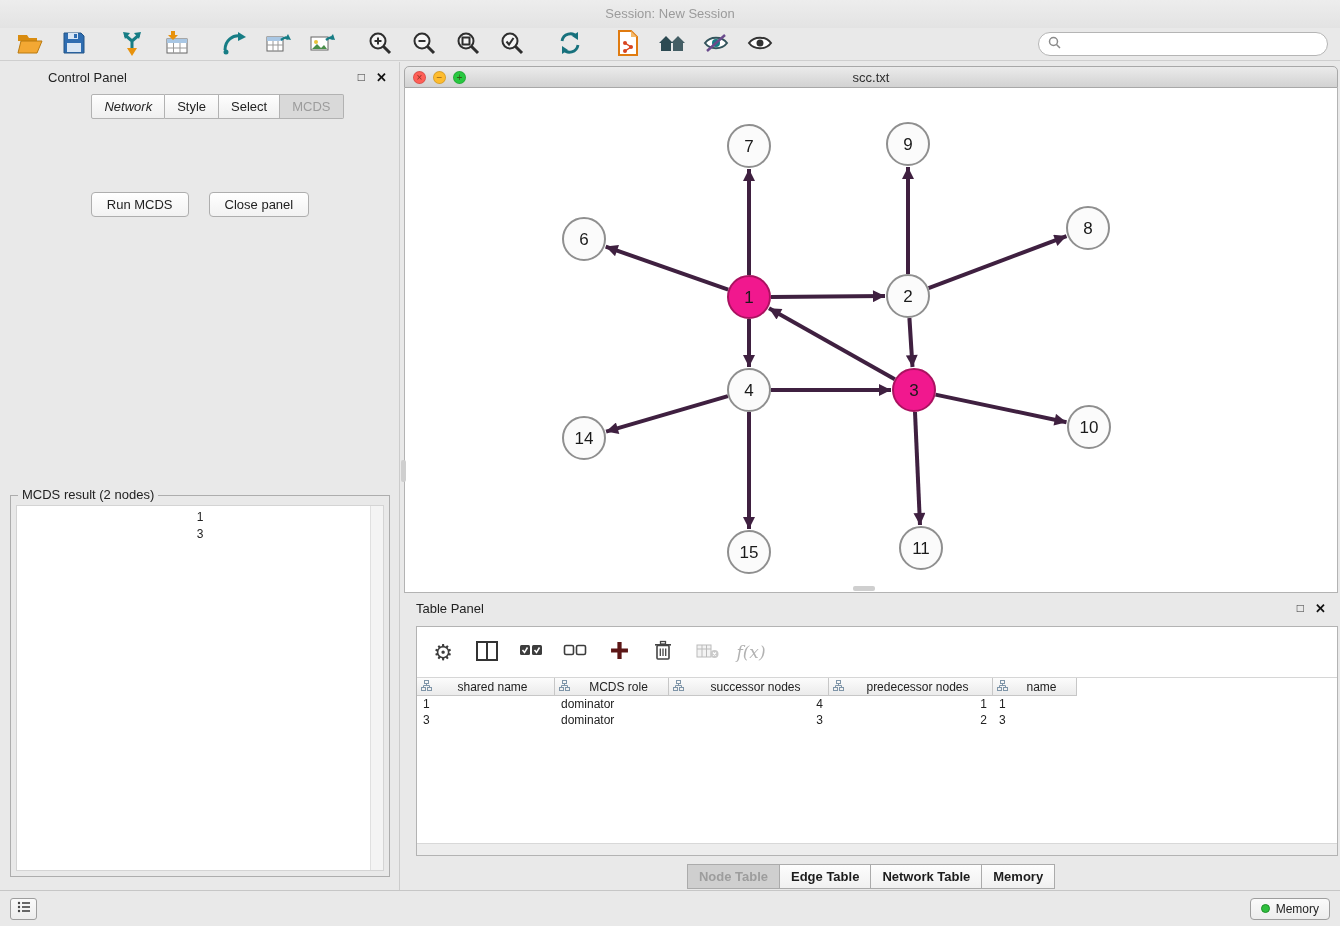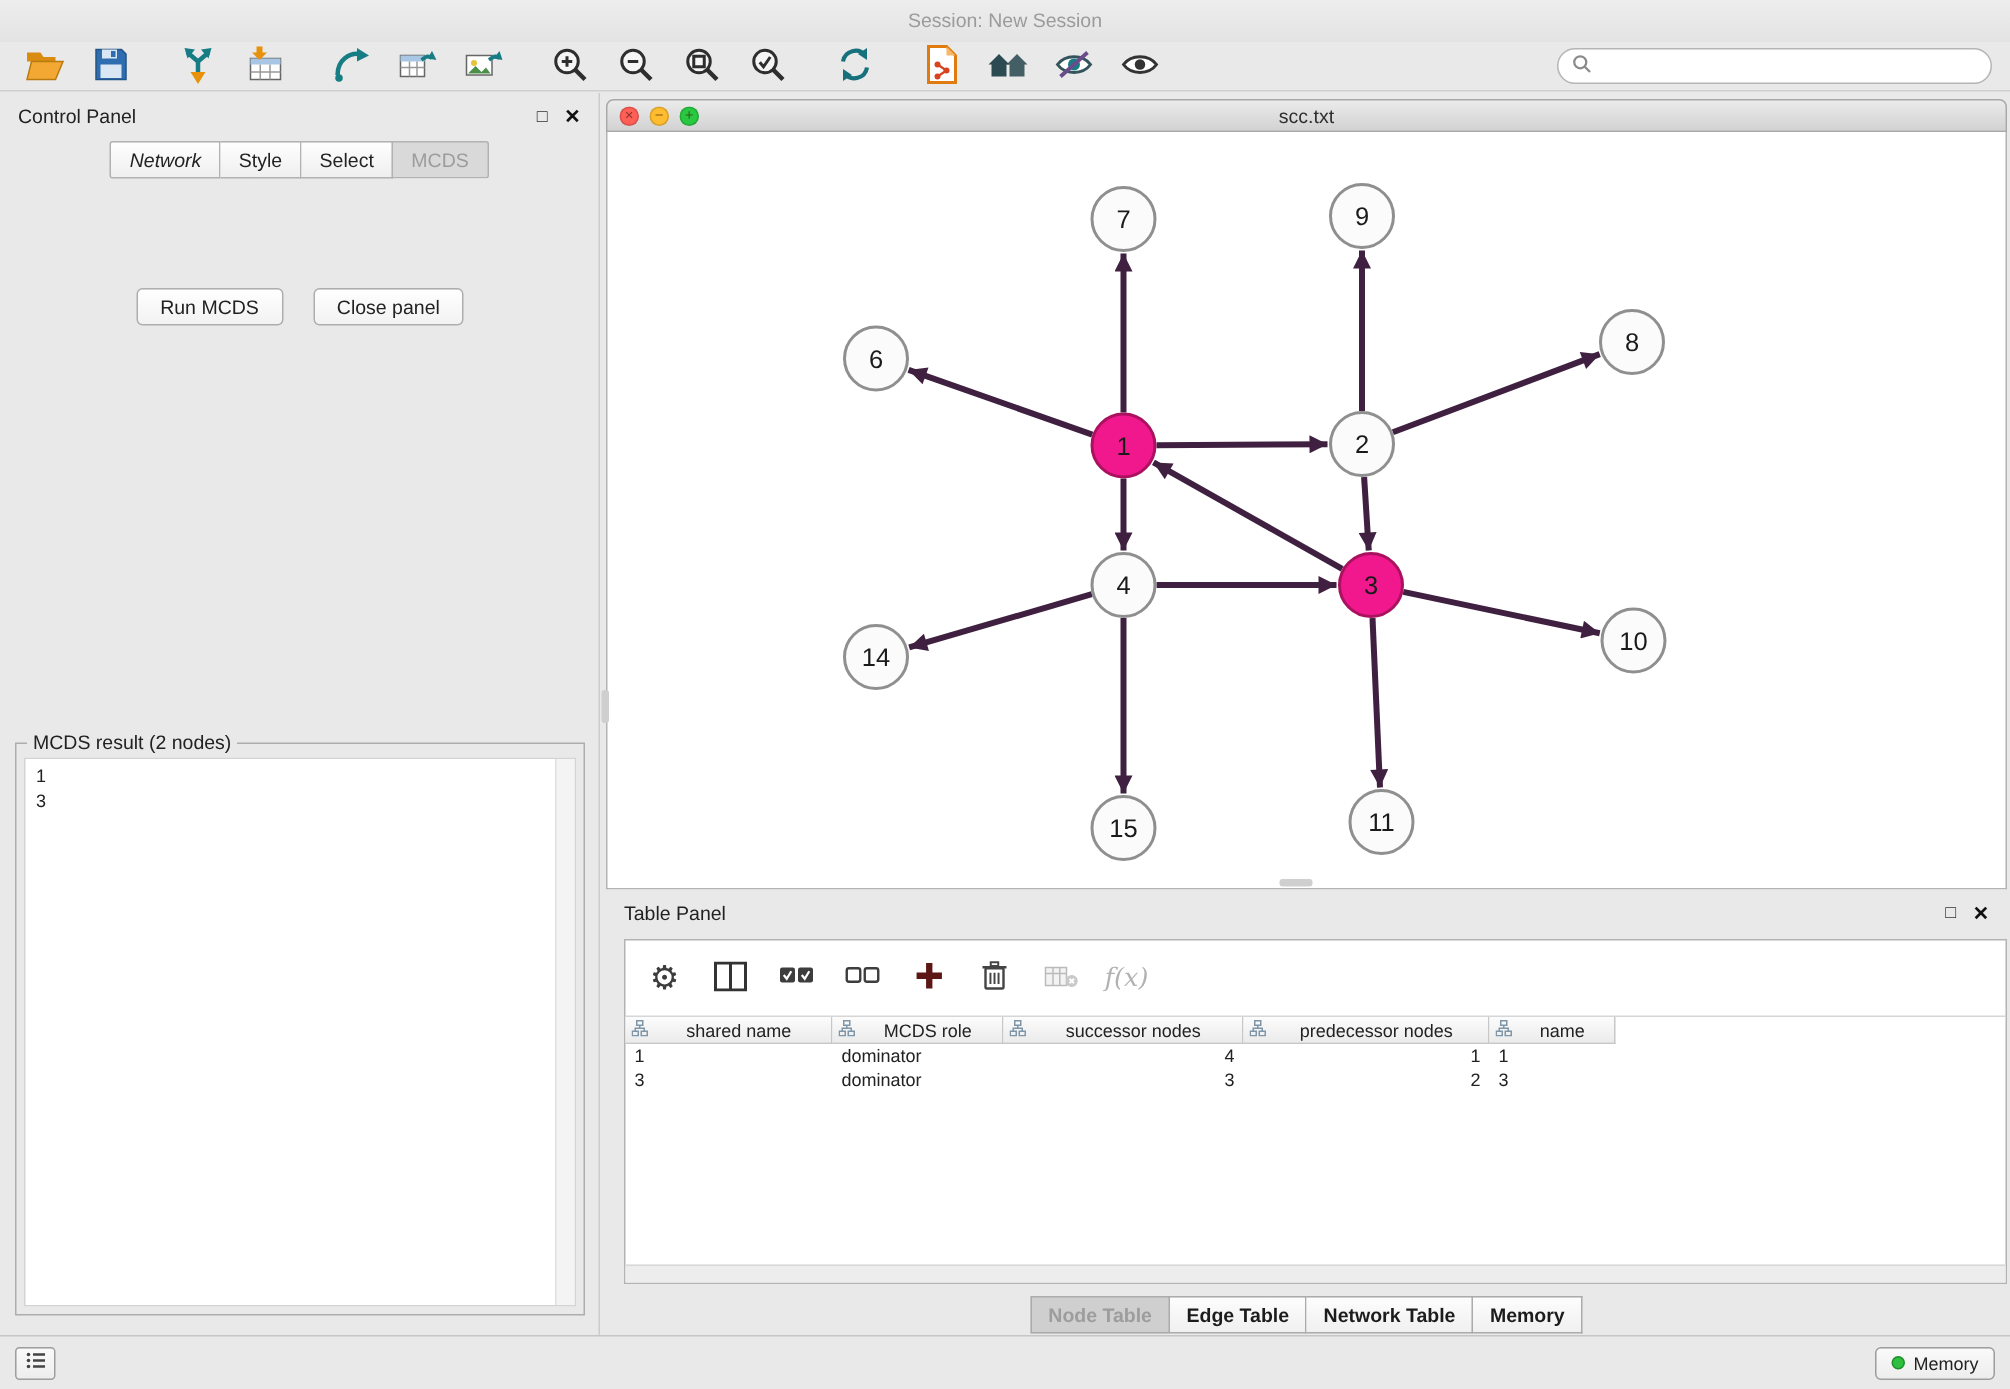--- a/index.html
+++ b/index.html
@@ -18,21 +18,21 @@
     display:flex; align-items:center; padding-left:8px; border-bottom:1px solid #cfcfcf; }
   .tbtn { width:44px; height:32px; display:flex; align-items:center; justify-content:center; cursor:default; }
   .tgap { width:14px; flex:none; }
   #searchbox { margin-left:auto; margin-right:12px; width:290px; height:24px;
     border:1px solid #b5b5b5; border-radius:12px; background:#fff;
     display:flex; align-items:center; padding:0 9px; gap:6px; }
   #searchbox input { border:none; outline:none; flex:1; font-size:12px; background:transparent;
     font-family:"Liberation Sans", sans-serif; }
   
   #control-panel { position:absolute; left:0; top:62px; width:400px; height:828px;
-    background:#e9e9e9; border-right:1px solid #cccccc; }
+    background:#e9e9e9; border-right:1px solid #cccccc;padding-left:36px; }
   .panel-header { height:30px; display:flex; align-items:center; padding:0 12px; }
   .win-btns { margin-left:auto; display:flex; gap:11px; align-items:center; color:#222; }
   .win-btns .sq { font-size:12px; color:#333; }
   .win-btns .bx { font-size:13px; font-weight:bold; color:#111; }
   .cp-tabs { display:flex; justify-content:center; margin-top:2px; }
   .cp-tab { padding:4px 12px; font-size:13px; border:1px solid #b2b2b2; border-left:none;
     background:linear-gradient(#fefefe,#efefef); cursor:default; }
   .cp-tab:first-child { border-left:1px solid #b2b2b2; border-radius:2px 0 0 2px;font-style:italic; }
   .cp-tab:last-child { border-radius:0 2px 2px 0; }
   .cp-tab.active { background:#d9d9d9; color:#9c9c9c;text-align:center; }
@@ -40,21 +40,21 @@
   #criterion-dropdown { position:absolute; left:44px; top:97px; width:312px; height:23px;
     background:#fff; border:1px solid #b3b3b3; border-radius:4px;
     display:flex; align-items:center; padding:0 2px 0 9px; font-size:13px; }
   .dd-value { flex:1; white-space:nowrap; overflow:hidden; }
   .dd-arrows { display:flex; flex-direction:column; align-items:center; width:16px;
     font-size:6px; line-height:6px; color:#444; }
   .btn-row { position:absolute; left:0; top:130px; width:400px; display:flex; justify-content:center; gap:20px; }
   .pbtn { padding:4px 15px; font-size:13px; border:1px solid #aeaeae; border-radius:4px;
     background:linear-gradient(#ffffff,#f2f2f2); cursor:default; }
   .groupbox { position:absolute; left:10px; top:433px; width:380px; height:382px;
-    border:1px solid #adadad; }
+    border:1px solid #adadad;text-align:center; }
   .gb-legend { position:absolute; top:-9px; left:7px; background:#e9e9e9; padding:0 4px; font-size:13px; }
   .gb-inner { position:absolute; left:5px; top:9px; right:5px; bottom:5px; background:#fff;
     border:1px solid #d4d4d4; padding:3px 7px; font-size:12px; line-height:17px; }
   .gb-scroll { position:absolute; right:0; top:0; bottom:0; width:13px; background:#f4f4f4;
     border-left:1px solid #e0e0e0; }
   
   #net-window { position:absolute; left:404px; top:66px; width:934px; height:527px; }
   #net-titlebar { position:relative; height:22px; background:linear-gradient(#ebebeb,#d2d2d2);
     border:1px solid #a8a8a8; border-radius:5px 5px 0 0; display:flex; align-items:center; padding:0 8px; }
   .tl { width:13px; height:13px; border-radius:50%; margin-right:7px; flex:none;

